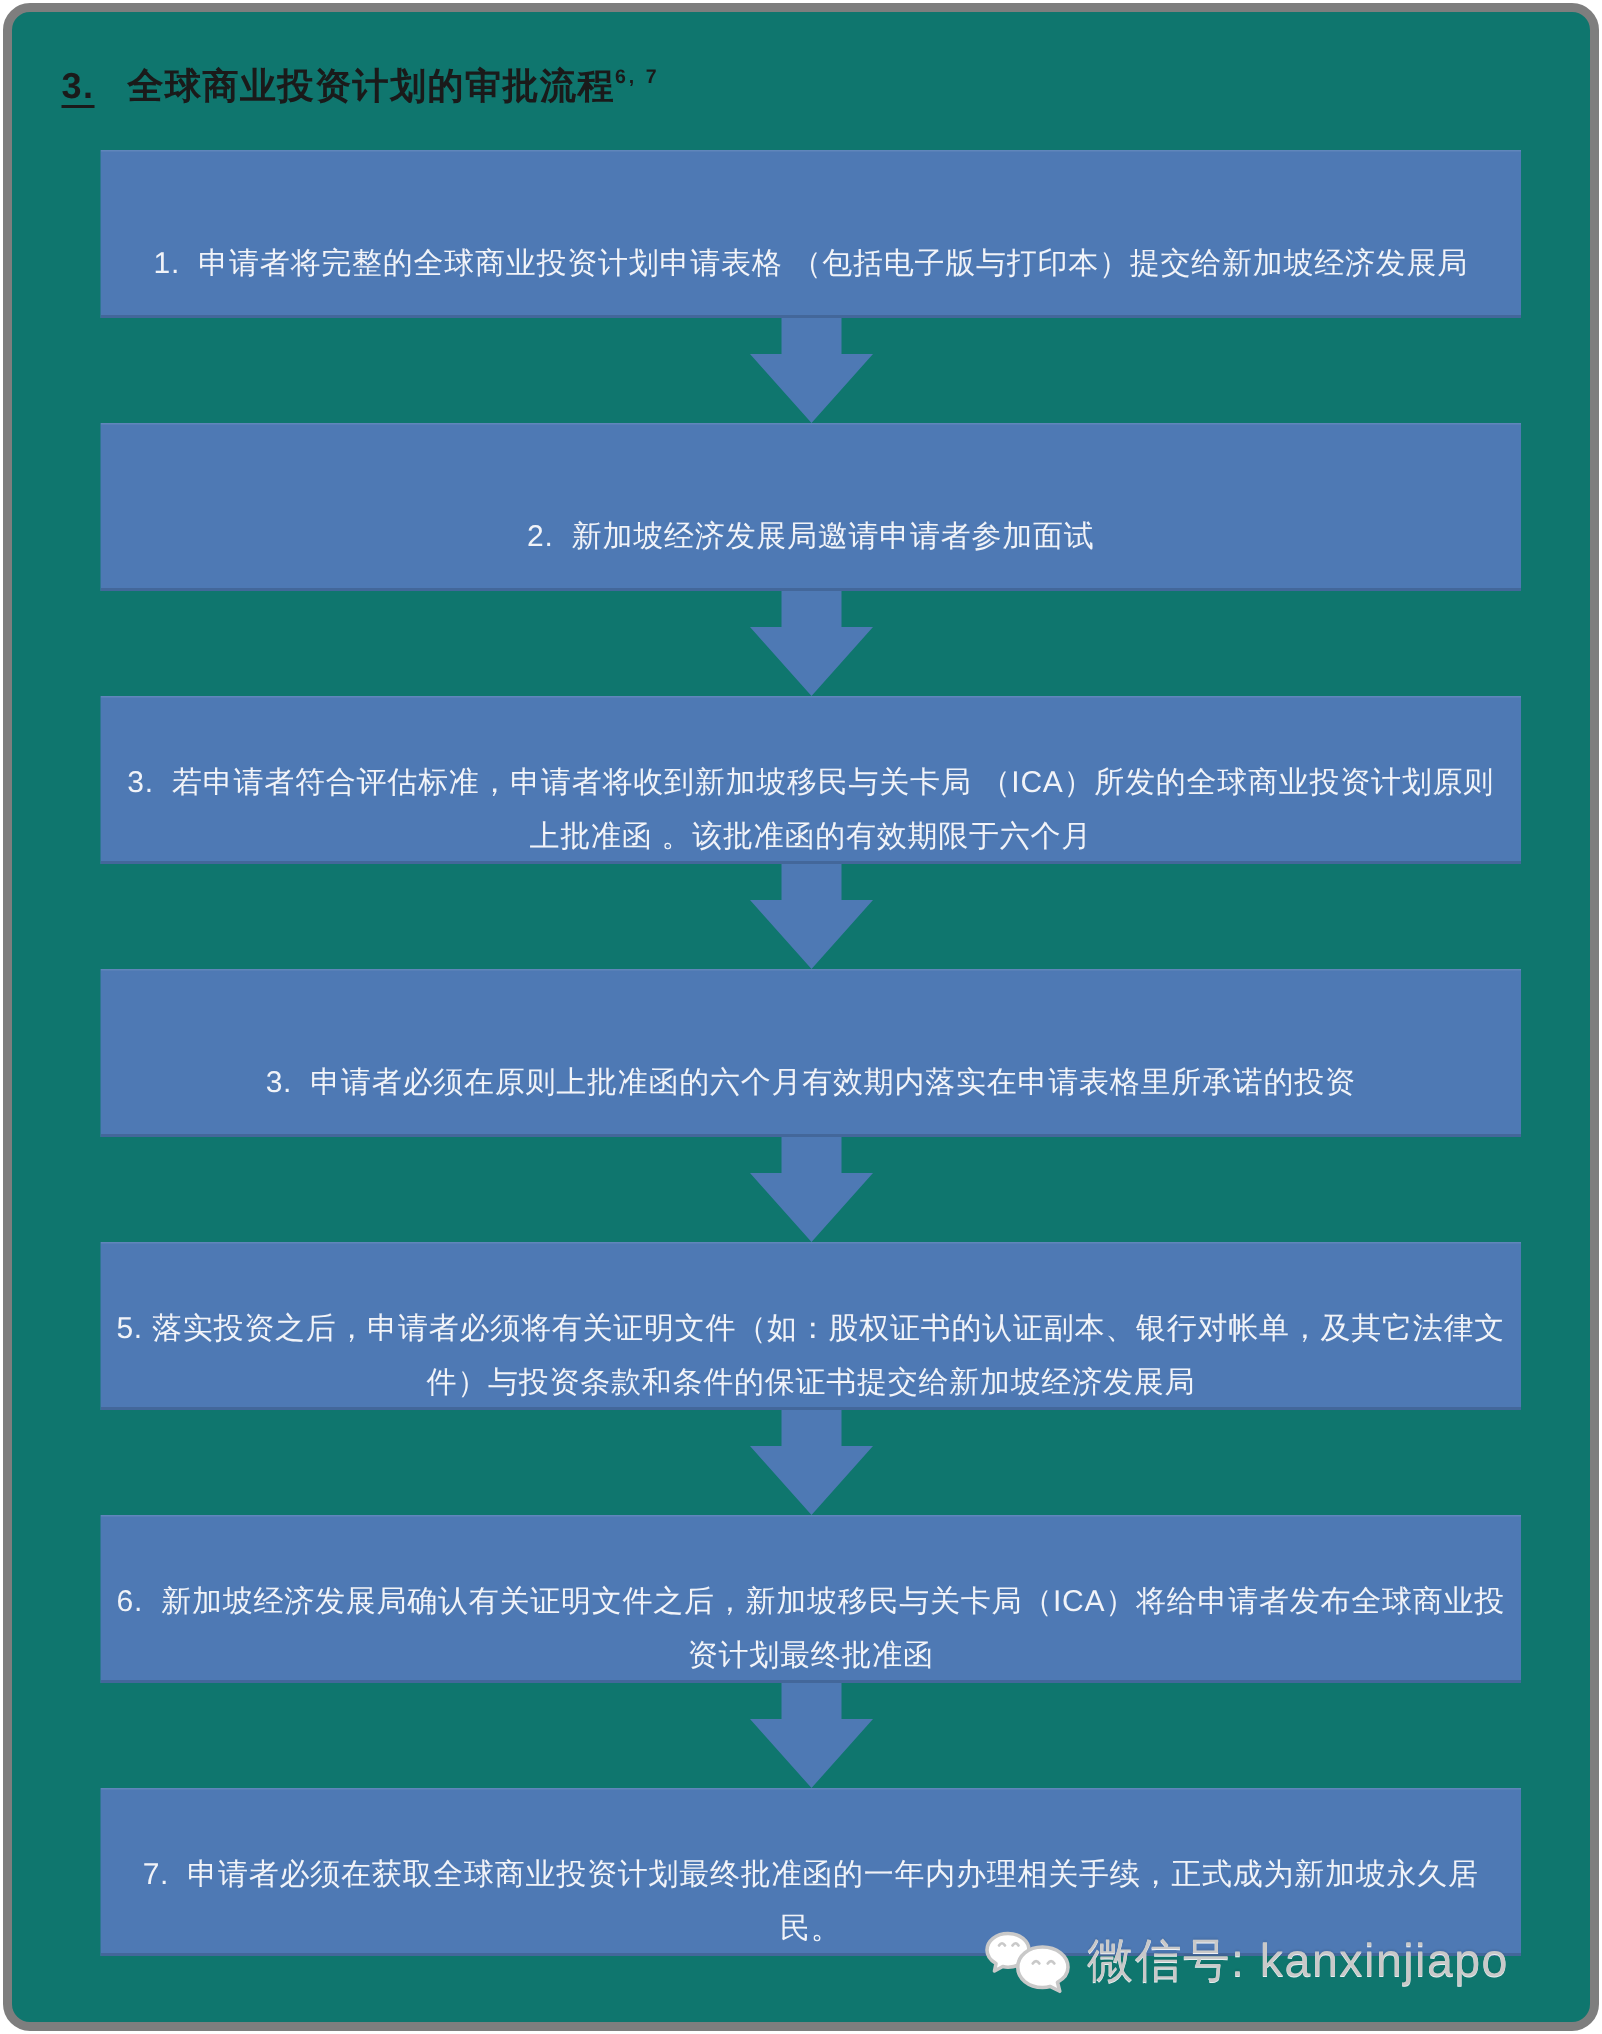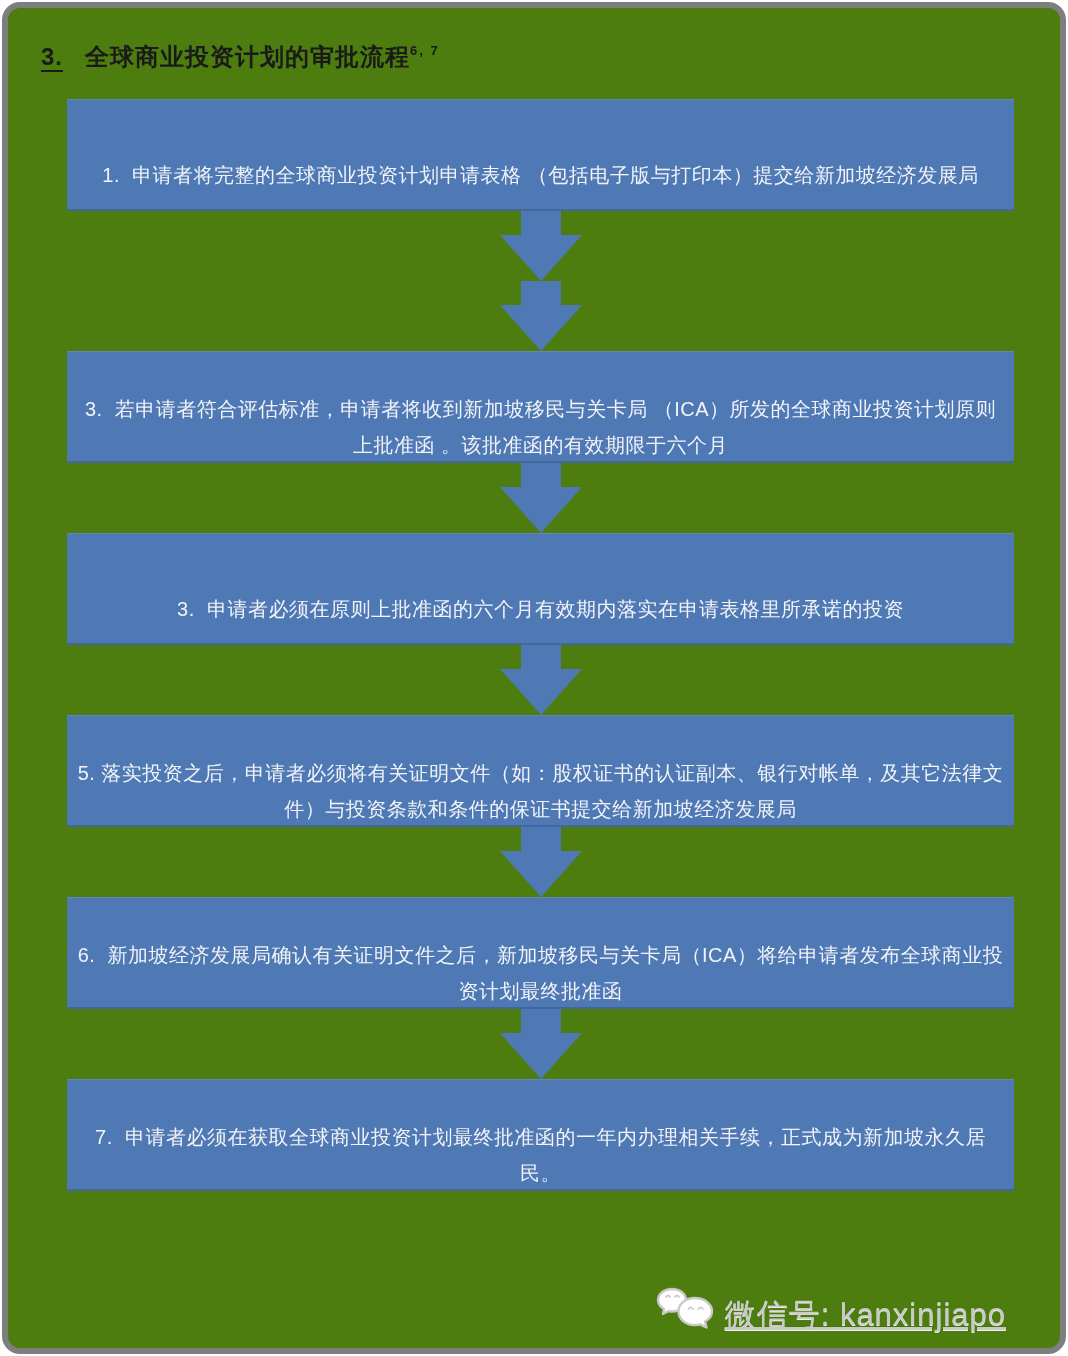--- a/index.html
+++ b/index.html
@@ -12,21 +12,21 @@
     position: relative;
     width: 1068px; height: 1356px;
     background: #ffffff;
     overflow: hidden;
   }
   .frame {
     position: absolute;
     inset: 2px;
     border: 6px solid var(--frame_border, #7e7e7e);
     border-radius: 18px;
-    background: #4d7c0f;
+    background: #0f766e;
     box-sizing: border-box;
   }
   .title {
     margin: 0;
     padding: 26px 0 0 33px;
     font-size: 24px;
     line-height: 34px;
     font-weight: bold;
     color: var(--title_text, #1a1a1a);
     letter-spacing: 1px;
@@ -76,28 +76,27 @@
   }
   .arrow-row svg {
     display: block;
     color: var(--arrow_fill, #4e79b4);
   }
   .watermark {
     position: absolute;
     right: 54px;
     bottom: 12px;
     display: flex;
-    align-items: flex-end;
+    align-items: flex-start;
     gap: 8px;
     color: var(--watermark_text, #c9c9c9);
     font-size: 31px;
     letter-spacing: 1px;
     text-shadow: 0 1px 0 rgba(255,255,255,0.9), 0 -1px 1px rgba(0,0,0,0.06);
     white-space: nowrap;
-    text-decoration: underline;
   }
   .watermark svg { display: block; }
 </style>
 </head>
 <body>
 
 <div class="page">
   <div class="frame">
     <h1 class="title"><span class="title-num">3.</span><span class="title-text">全球商业投资计划的审批流程</span><sup class="title-sup">6, 7</sup></h1>
 
@@ -105,20 +104,23 @@
   <div class="step-box">
     <div class="step-text">1.  申请者将完整的全球商业投资计划申请表格 （包括电子版与打印本）提交给新加坡经济发展局</div>
   </div>
 
   <div class="arrow-row">
     <svg width="82" height="70" viewBox="0 0 82 70" aria-hidden="true">
       <polygon points="21,0 61,0 61,24 82,24 41,70 0,24 21,24" fill="currentColor"></polygon>
     </svg>
   </div>
 
+  <div class="step-box">
+    <div class="step-text">2.  新加坡经济发展局邀请申请者参加面试</div>
+  </div>
 
   <div class="arrow-row">
     <svg width="82" height="70" viewBox="0 0 82 70" aria-hidden="true">
       <polygon points="21,0 61,0 61,24 82,24 41,70 0,24 21,24" fill="currentColor"></polygon>
     </svg>
   </div>
 
   <div class="step-box">
     <div class="step-text">3.  若申请者符合评估标准，申请者将收到新加坡移民与关卡局 （ICA）所发的全球商业投资计划原则上批准函 。该批准函的有效期限于六个月</div>
   </div>

